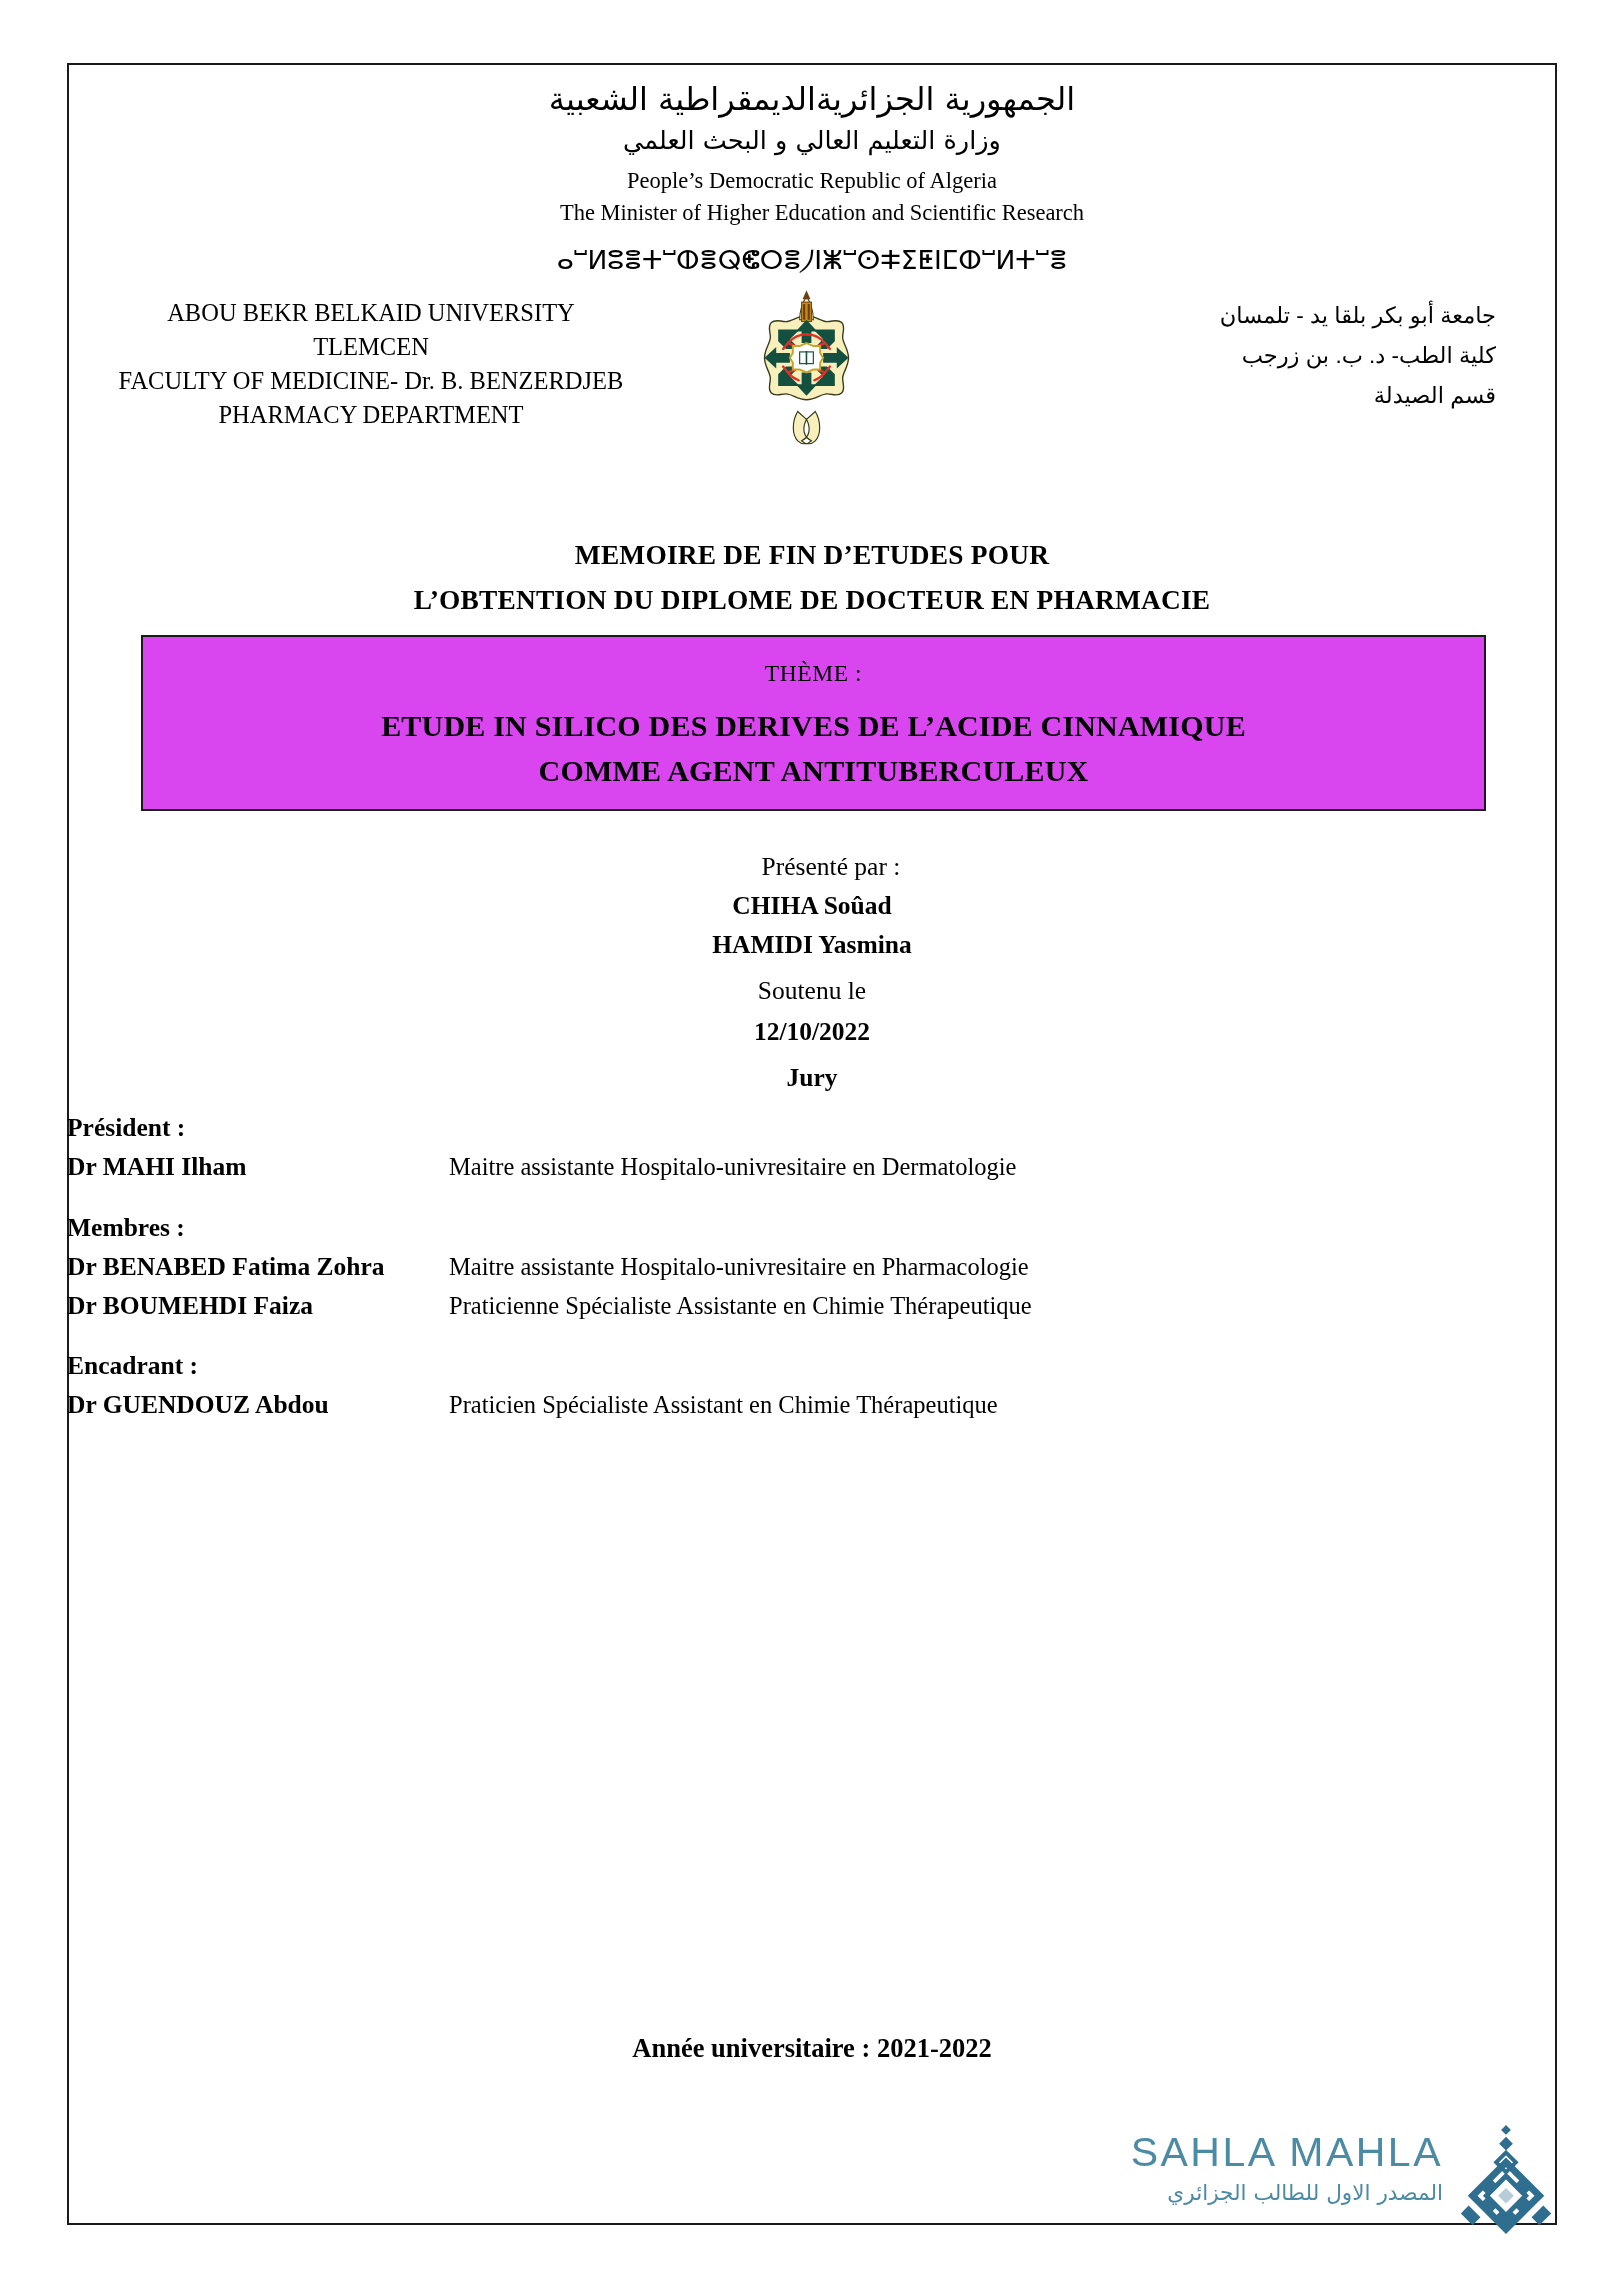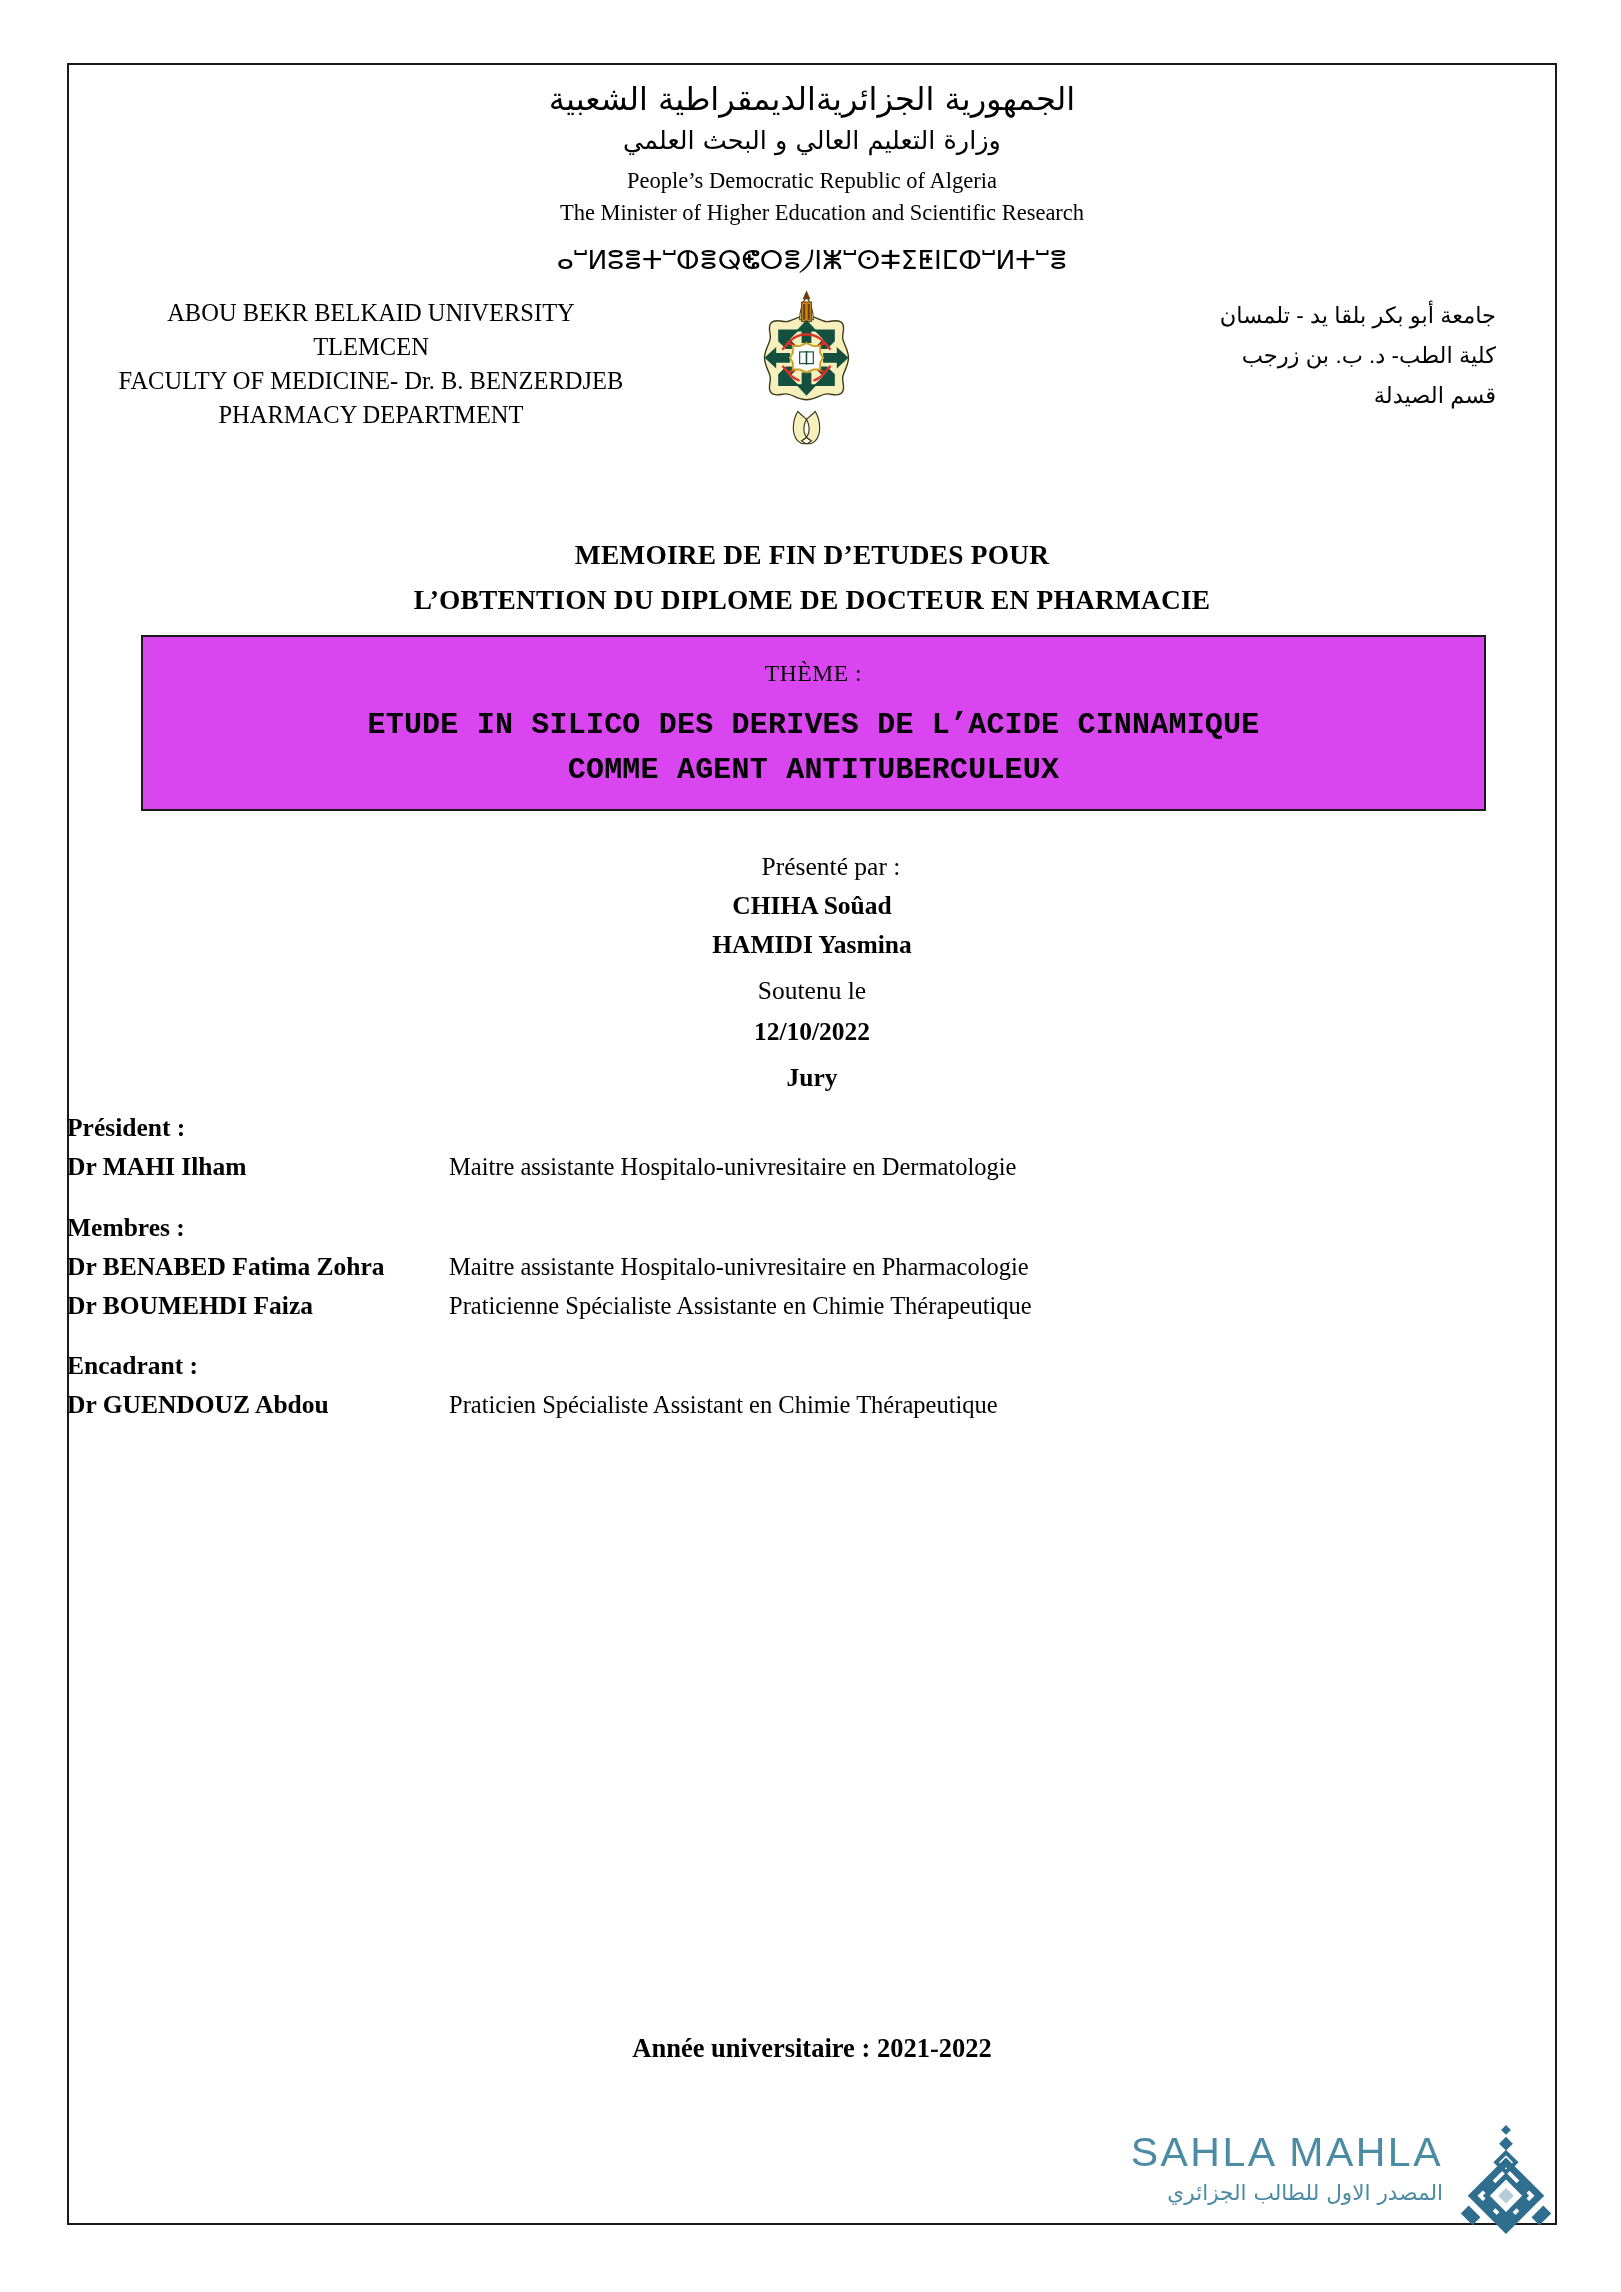--- a/index.html
+++ b/index.html
@@ -143,21 +143,20 @@
     line-height: 29px;
     margin-top: 21.6px;
     letter-spacing: 0.6px;
   }
   .theme-title {
     font-weight: bold;
     font-size: 30px;
     line-height: 45px;
     margin-top: 15.7px;
     letter-spacing: 0.2px;
-    font-family: Liberation Mono, monospace;
   }
 
   
   .presented {
     position: absolute;
     left: 0;
     top: 784px;
     width: 100%;
     text-align: center;
   }

